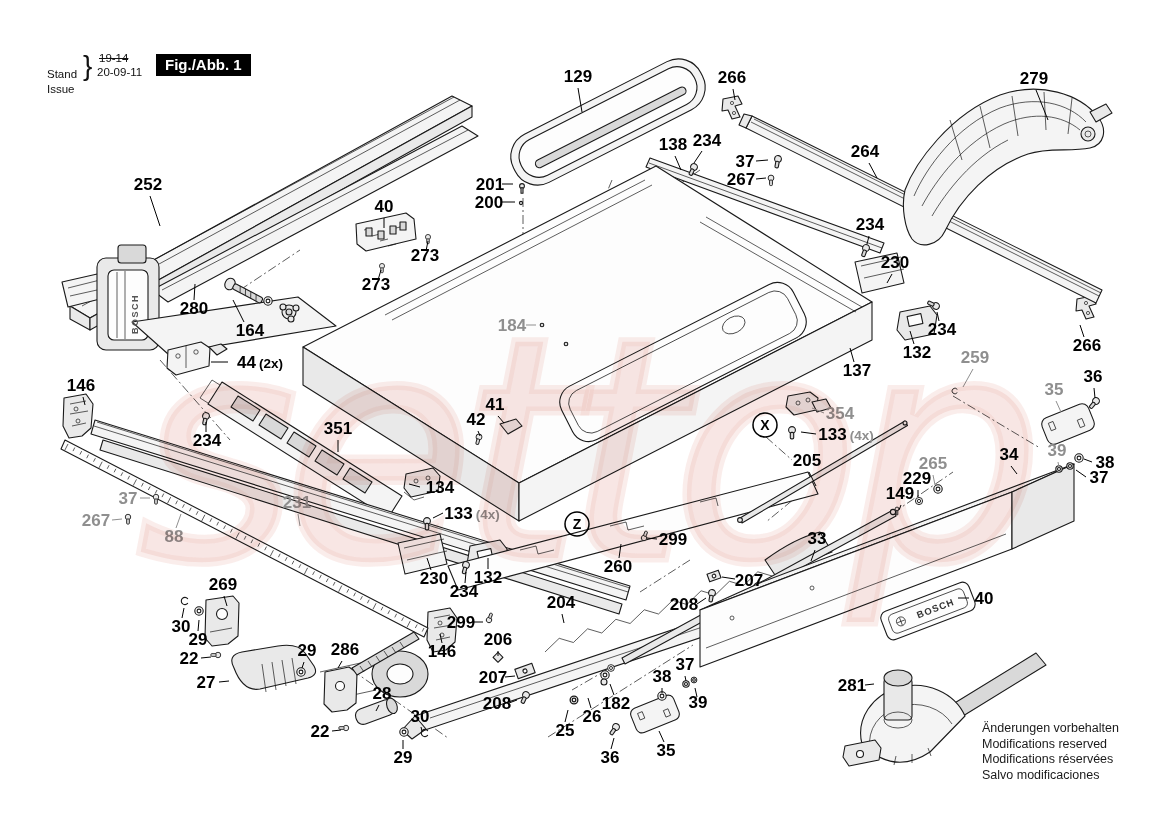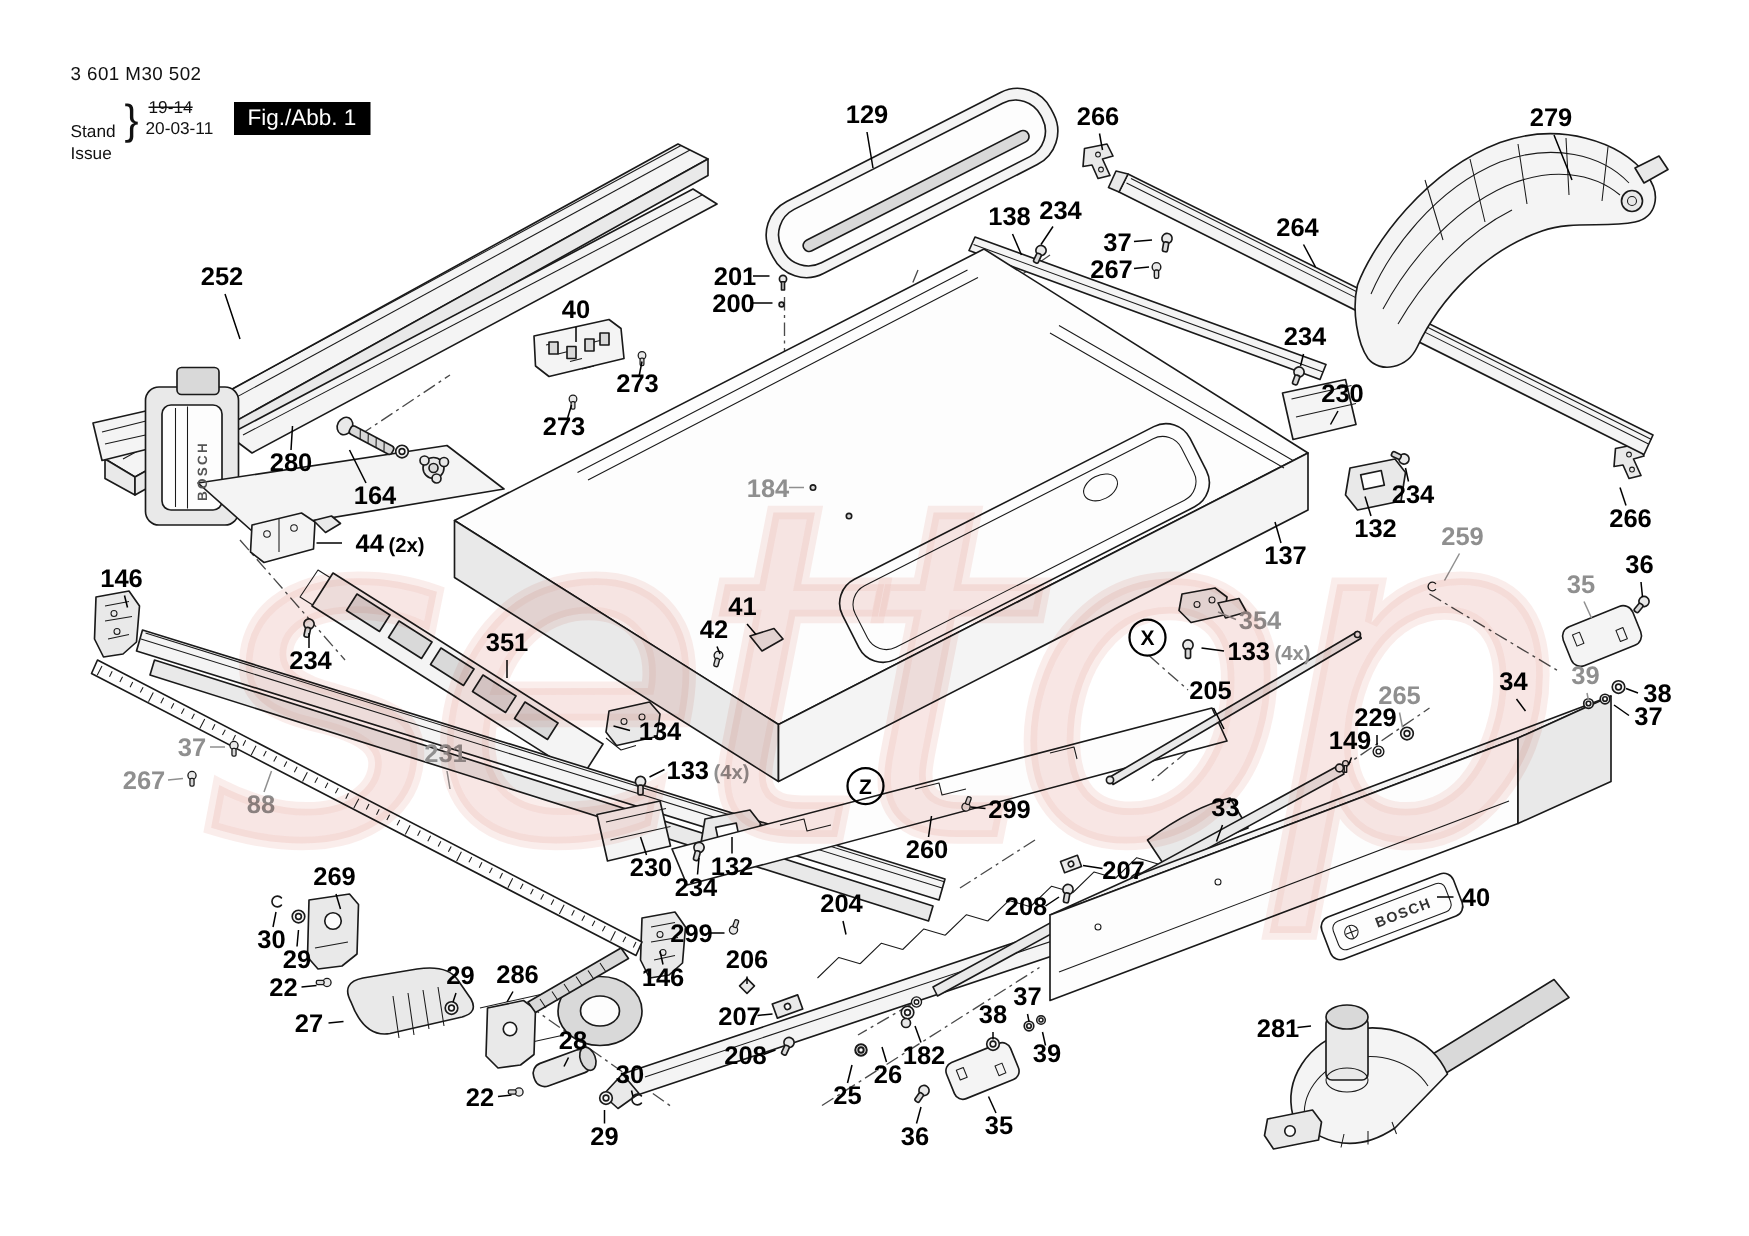--- a/index.html
+++ b/index.html
@@ -23,21 +23,21 @@
   
   #header{position:absolute;left:47px;top:42px;color:#111;}
   #part-number{font-size:12.5px;letter-spacing:.3px;}
   #issue-row{position:relative;margin-top:10px;height:34px;width:320px;font-size:11.5px;}
   #stand-label{position:absolute;left:0;top:16px;}
   #issue-label{position:absolute;left:0;top:31px;}
   #brace{position:absolute;left:36px;top:-2px;font-size:28px;font-weight:200;}
   #old-issue{position:absolute;left:52px;top:0;text-decoration:line-through;}
   #new-issue{position:absolute;left:50px;top:14px;}
   #fig-box{position:absolute;left:109px;top:2px;background:#000;color:#fff;
-           font-weight:normal;font-size:15px;padding:2px 9px 3px 9px;}
+           font-weight:bold;font-size:15px;padding:2px 9px 3px 9px;}
   
   #footer{position:absolute;left:982px;top:721px;font-size:12.5px;line-height:15.5px;color:#1a1a1a;}
   
   #watermark{position:absolute;left:0;top:0;width:1166px;height:824px;pointer-events:none;
              mix-blend-mode:multiply;}
   #watermark span{position:absolute;left:50%;top:272px;transform:translateX(-50%);
       font-family:"DejaVu Sans",sans-serif;font-weight:normal;font-style:italic;
       font-size:308px;letter-spacing:-14px;color:rgba(238,196,190,0.42);
       -webkit-text-stroke:9px rgba(238,196,190,0.30);white-space:nowrap;}
 </style>
@@ -578,25 +578,30 @@
         <line x1="442" y1="643" x2="440" y2="634" class="ldr-k"></line>
         <text x="442" y="657" text-anchor="middle" class="callout c-k">146</text>
       </g>
 </svg>
 
 <div id="watermark">
   <span>settop</span>
 </div>
 
 <div id="header">
-  <div id="part-number">3 601 M30 502</div>
   <div id="issue-row">
     <span id="stand-label">Stand</span>
     <span id="issue-label">Issue</span>
     <span id="brace">}</span>
     <span id="old-issue">19-14</span>
-    <span id="new-issue">20-03-11</span>
+    <span id="new-issue">20-09-11</span>
     <span id="fig-box">Fig./Abb. 1</span>
   </div>
 </div>
 
+<div id="footer">
+      <div>Änderungen vorbehalten</div>
+      <div>Modifications reserved</div>
+      <div>Modifications réservées</div>
+      <div>Salvo modificaciones</div>
+    </div>
 
 </div>
 
 </body></html>

